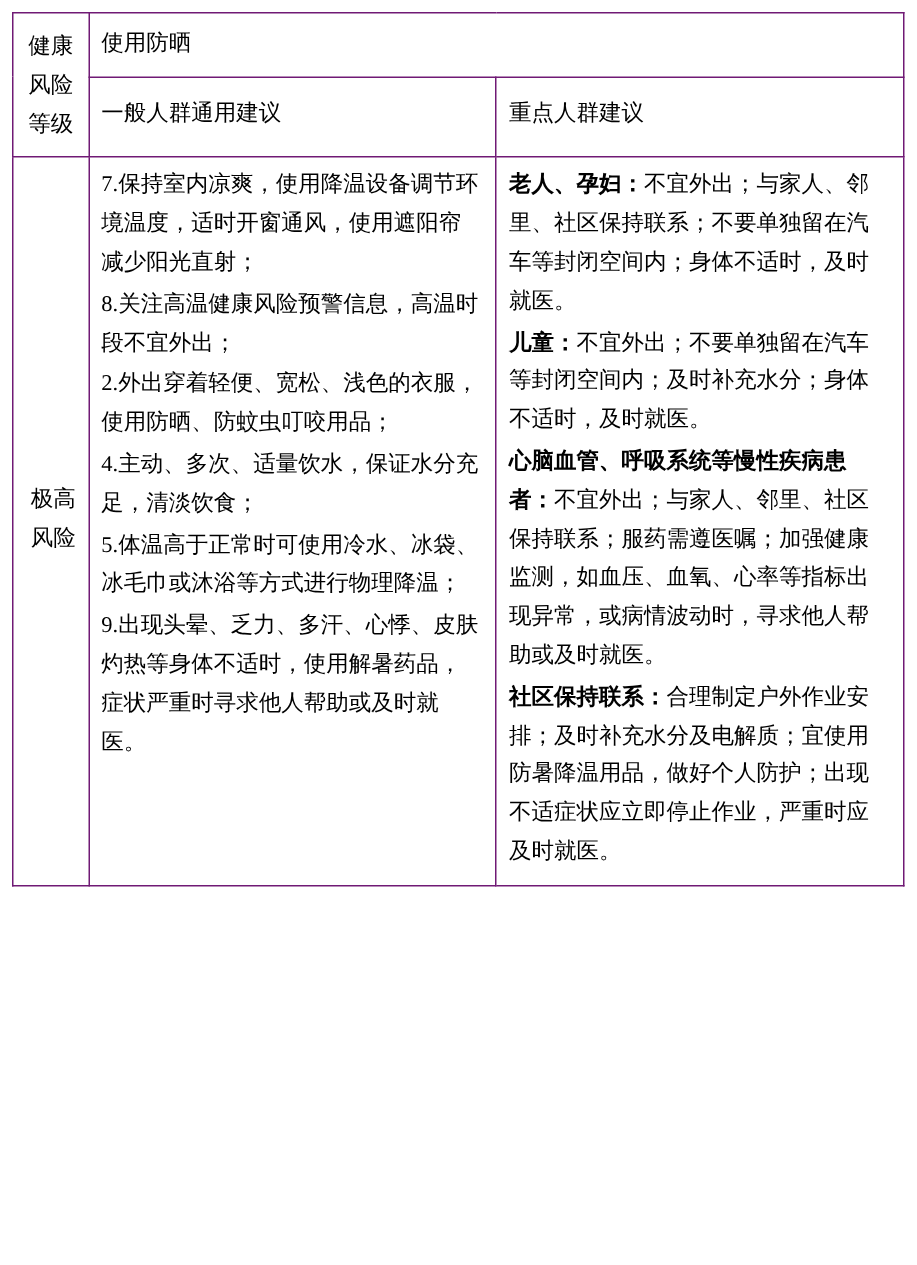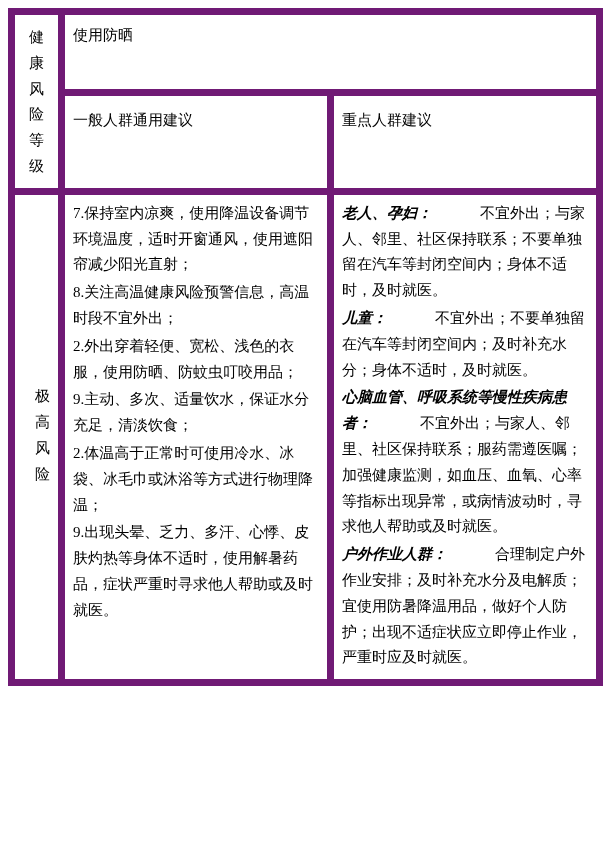--- a/index.html
+++ b/index.html
@@ -19,21 +19,21 @@
     position: relative;
     box-sizing: border-box;
   }
   table.health-table {
     border-collapse: collapse;
     width: 595px;
     margin: 8px 8px 0 8px;
     table-layout: fixed;
   }
   table.health-table td {
-    border: 7px solid #701a75;
+    border: 1px solid #701a75;
     vertical-align: top;
     padding: 6px 8px 8px 8px;
     font-size: 15px;
     line-height: 1.72;
   }
   .col-level {
     width: 48px;
   }
   .col-general {
     width: 258px;
@@ -76,25 +76,23 @@
     margin-bottom: 0;
   }
   .grp {
     margin: 0 0 2px 0;
   }
   .grp:last-child {
     margin-bottom: 0;
   }
   .grp-label {
     font-weight: bold;
-    font-style: italic;
   }
   .grp-text {
     font-weight: normal;
-    margin-left: 48px;
   }
 </style>
 </head>
 <body>
 
 <div class="page">
   <table class="health-table">
     <colgroup>
       <col class="col-level">
       <col class="col-general">
@@ -115,34 +113,34 @@
       </tr>
       <tr>
         <td class="cell-level-value">
           <span class="lvl-line">极高</span>
           <span class="lvl-line">风险</span>
         </td>
         <td>
           <p class="item">7.保持室内凉爽，使用降温设备调节环境温度，适时开窗通风，使用遮阳帘减少阳光直射；</p>
           <p class="item">8.关注高温健康风险预警信息，高温时段不宜外出；</p>
           <p class="item">2.外出穿着轻便、宽松、浅色的衣服，使用防晒、防蚊虫叮咬用品；</p>
-          <p class="item">9.主动、多次、适量饮水，保证水分充足，清淡饮食；</p>
-          <p class="item">2.体温高于正常时可使用冷水、冰袋、冰毛巾或沐浴等方式进行物理降温；</p>
+          <p class="item">4.主动、多次、适量饮水，保证水分充足，清淡饮食；</p>
+          <p class="item">5.体温高于正常时可使用冷水、冰袋、冰毛巾或沐浴等方式进行物理降温；</p>
           <p class="item">9.出现头晕、乏力、多汗、心悸、皮肤灼热等身体不适时，使用解暑药品，症状严重时寻求他人帮助或及时就医。</p>
         </td>
         <td>
           <p class="grp">
             <span class="grp-label">老人、孕妇：</span><span class="grp-text">不宜外出；与家人、邻里、社区保持联系；不要单独留在汽车等封闭空间内；身体不适时，及时就医。</span>
           </p>
           <p class="grp">
             <span class="grp-label">儿童：</span><span class="grp-text">不宜外出；不要单独留在汽车等封闭空间内；及时补充水分；身体不适时，及时就医。</span>
           </p>
           <p class="grp">
             <span class="grp-label">心脑血管、呼吸系统等慢性疾病患者：</span><span class="grp-text">不宜外出；与家人、邻里、社区保持联系；服药需遵医嘱；加强健康监测，如血压、血氧、心率等指标出现异常，或病情波动时，寻求他人帮助或及时就医。</span>
           </p>
           <p class="grp">
-            <span class="grp-label">户外作业人群：</span><span class="grp-text">合理制定户外作业安排；及时补充水分及电解质；宜使用防暑降温用品，做好个人防护；出现不适症状应立即停止作业，严重时应及时就医。</span>
+            <span class="grp-label">社区保持联系：</span><span class="grp-text">合理制定户外作业安排；及时补充水分及电解质；宜使用防暑降温用品，做好个人防护；出现不适症状应立即停止作业，严重时应及时就医。</span>
           </p>
         </td>
       </tr>
     </tbody>
   </table>
 </div>
 
 </body></html>

